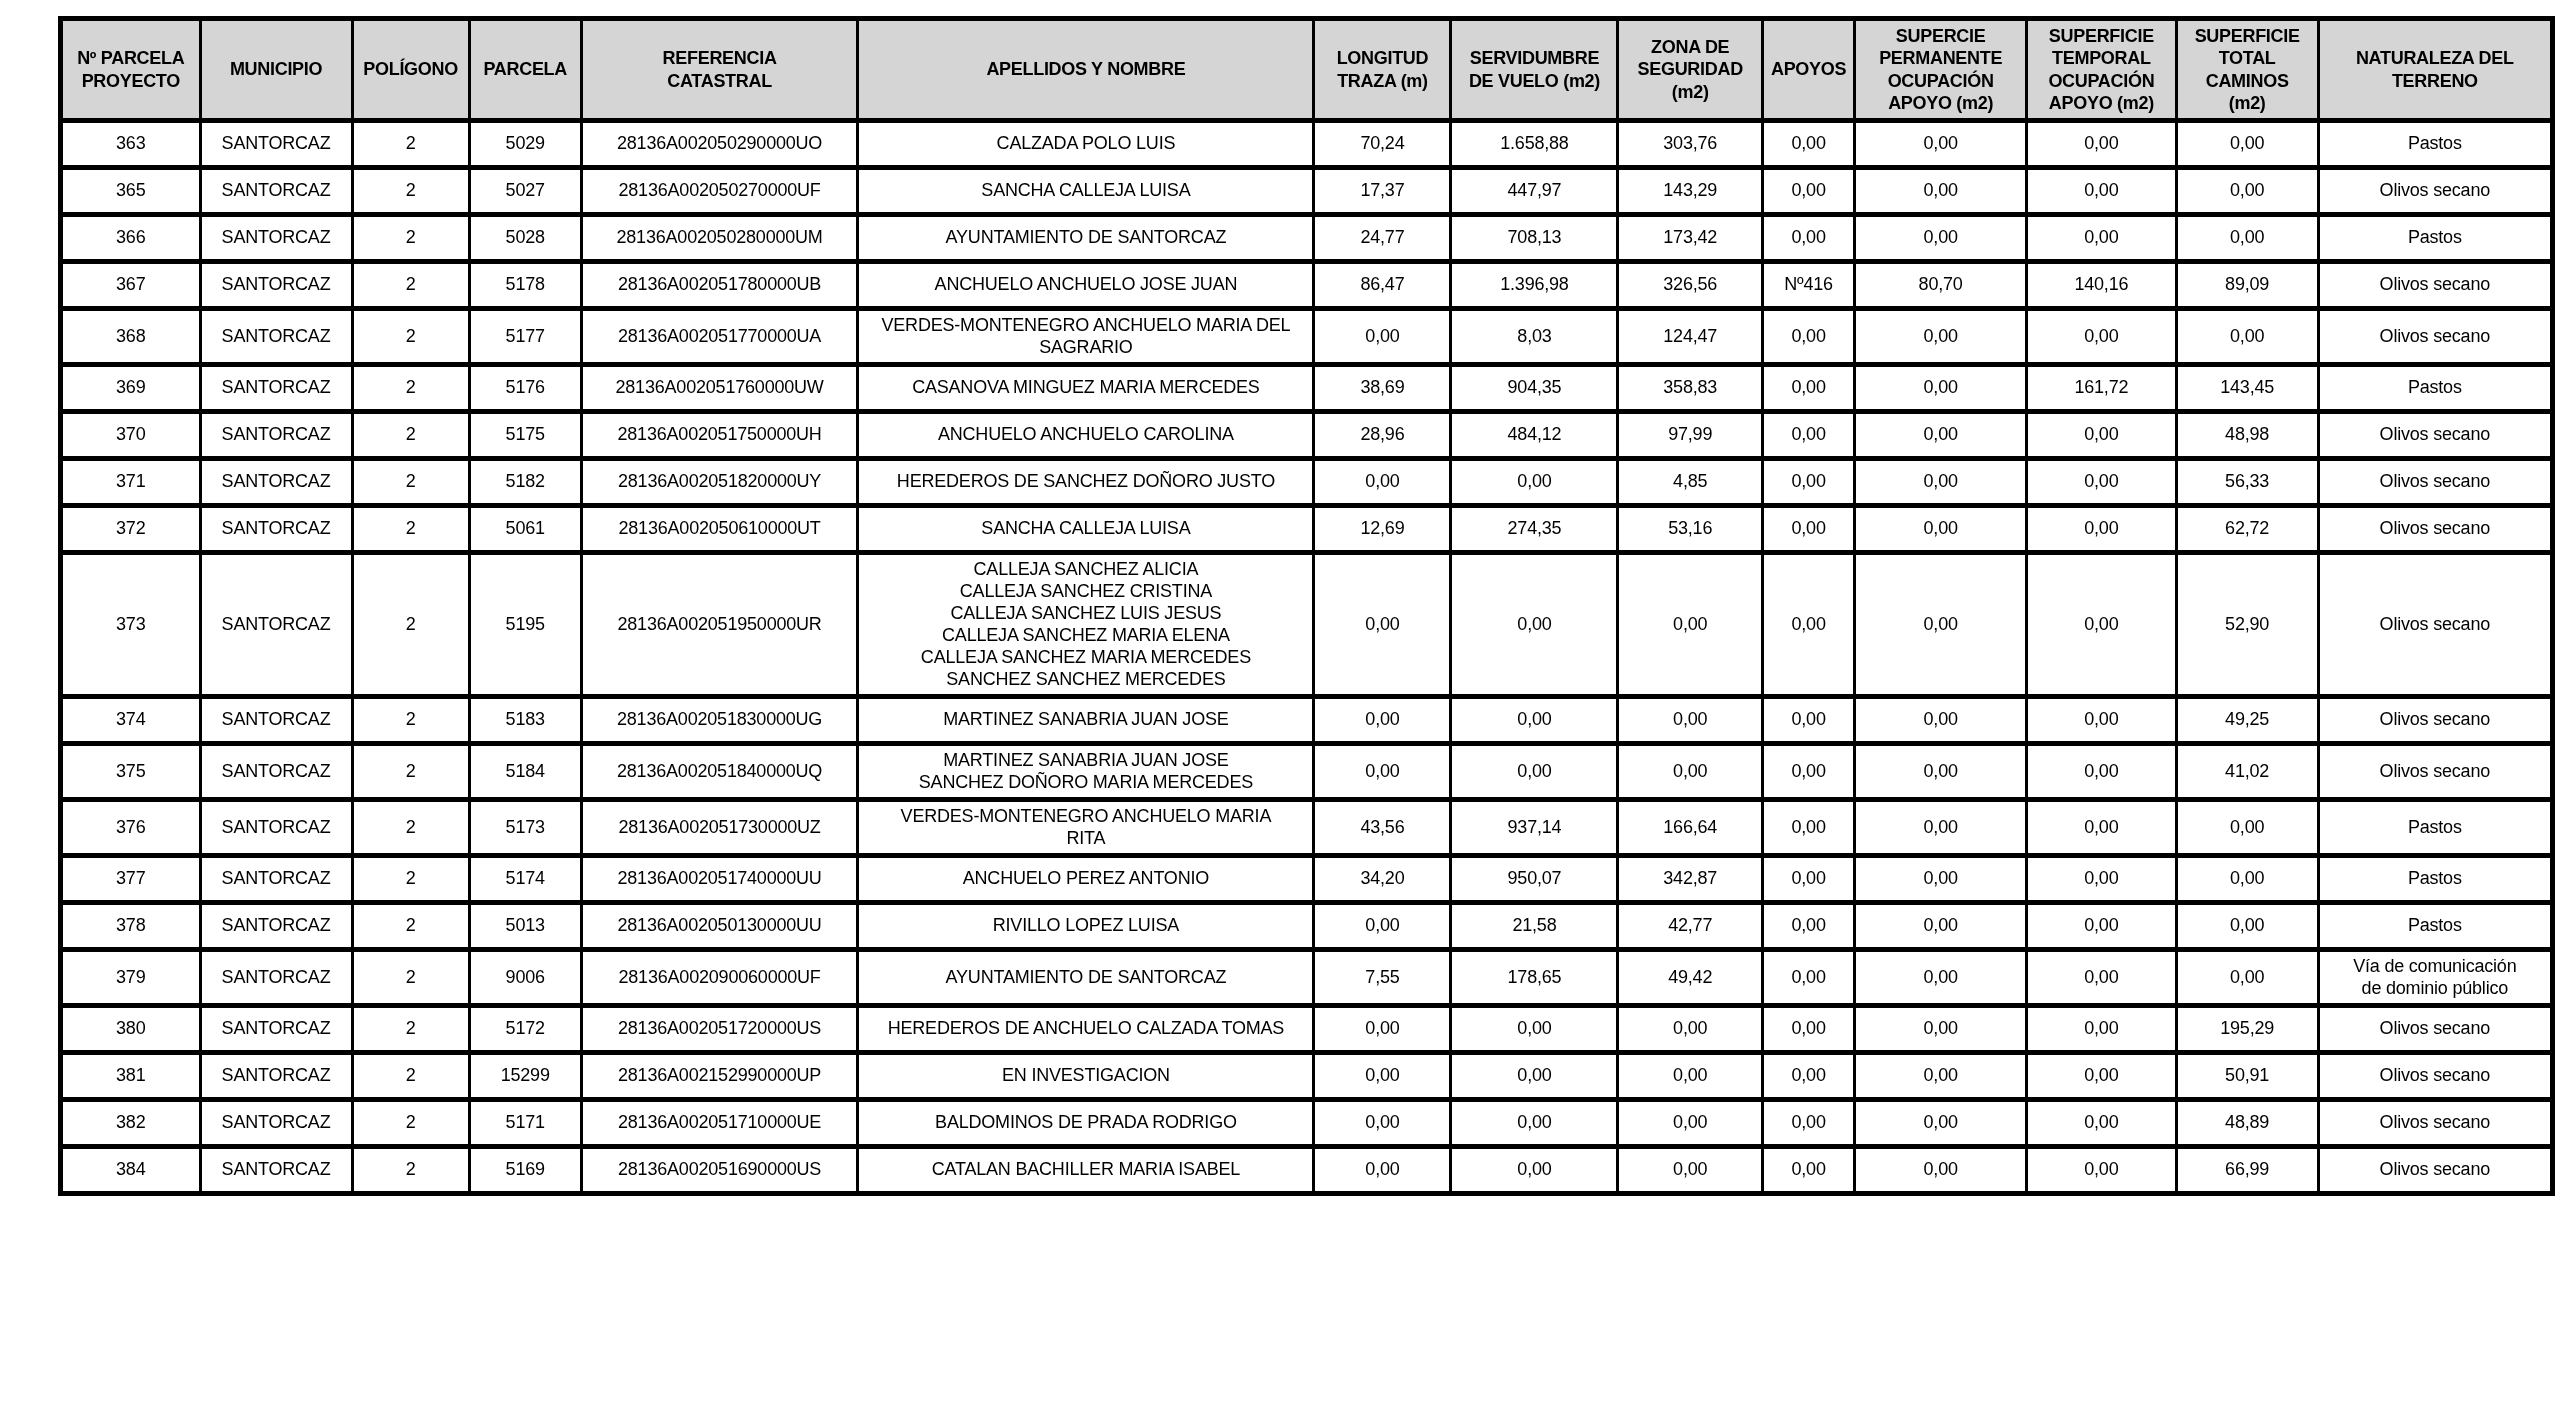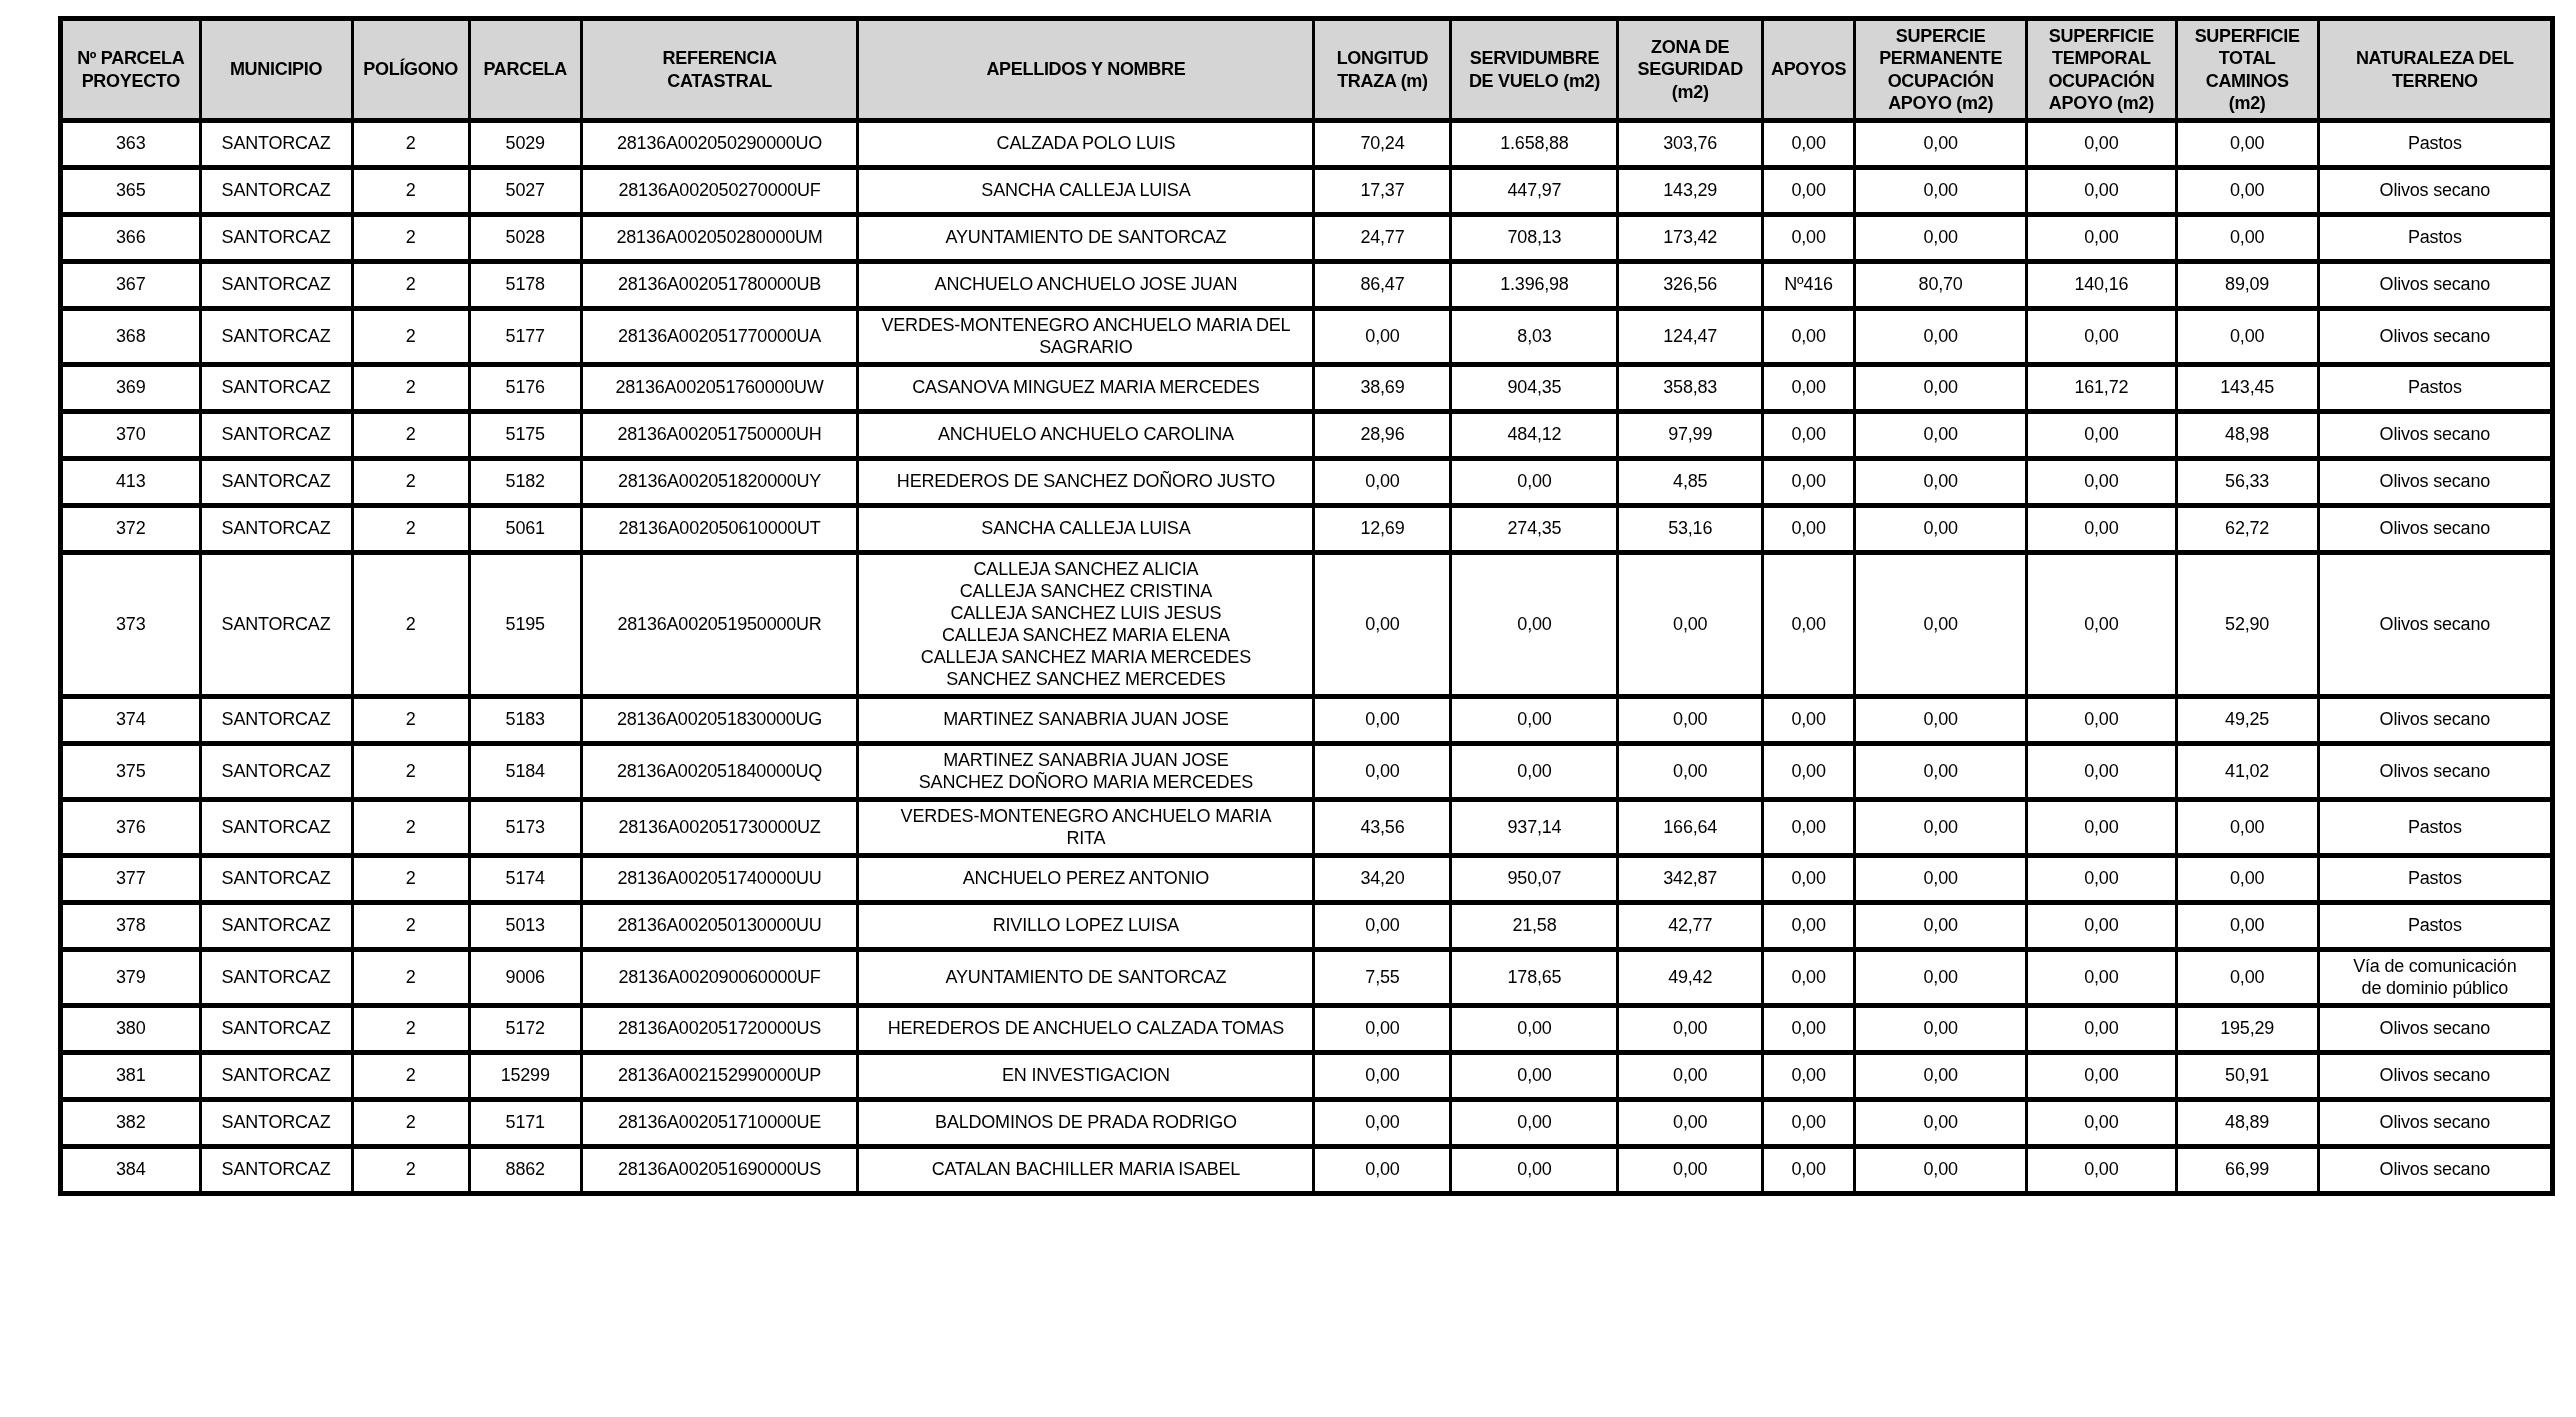--- a/index.html
+++ b/index.html
@@ -220,21 +220,21 @@
           <td>28,96</td>
           <td>484,12</td>
           <td>97,99</td>
           <td>0,00</td>
           <td>0,00</td>
           <td>0,00</td>
           <td>48,98</td>
           <td>Olivos secano</td>
         </tr>
         <tr>
-          <td>413</td>
+          <td>371</td>
           <td>SANTORCAZ</td>
           <td>2</td>
           <td>5182</td>
           <td>28136A002051820000UY</td>
           <td>HEREDEROS DE SANCHEZ DOÑORO JUSTO</td>
           <td>0,00</td>
           <td>0,00</td>
           <td>4,85</td>
           <td>0,00</td>
           <td>0,00</td>
@@ -423,21 +423,21 @@
           <td>0,00</td>
           <td>0,00</td>
           <td>0,00</td>
           <td>48,89</td>
           <td>Olivos secano</td>
         </tr>
         <tr>
           <td>384</td>
           <td>SANTORCAZ</td>
           <td>2</td>
-          <td>8862</td>
+          <td>5169</td>
           <td>28136A002051690000US</td>
           <td>CATALAN BACHILLER MARIA ISABEL</td>
           <td>0,00</td>
           <td>0,00</td>
           <td>0,00</td>
           <td>0,00</td>
           <td>0,00</td>
           <td>0,00</td>
           <td>66,99</td>
           <td>Olivos secano</td>

